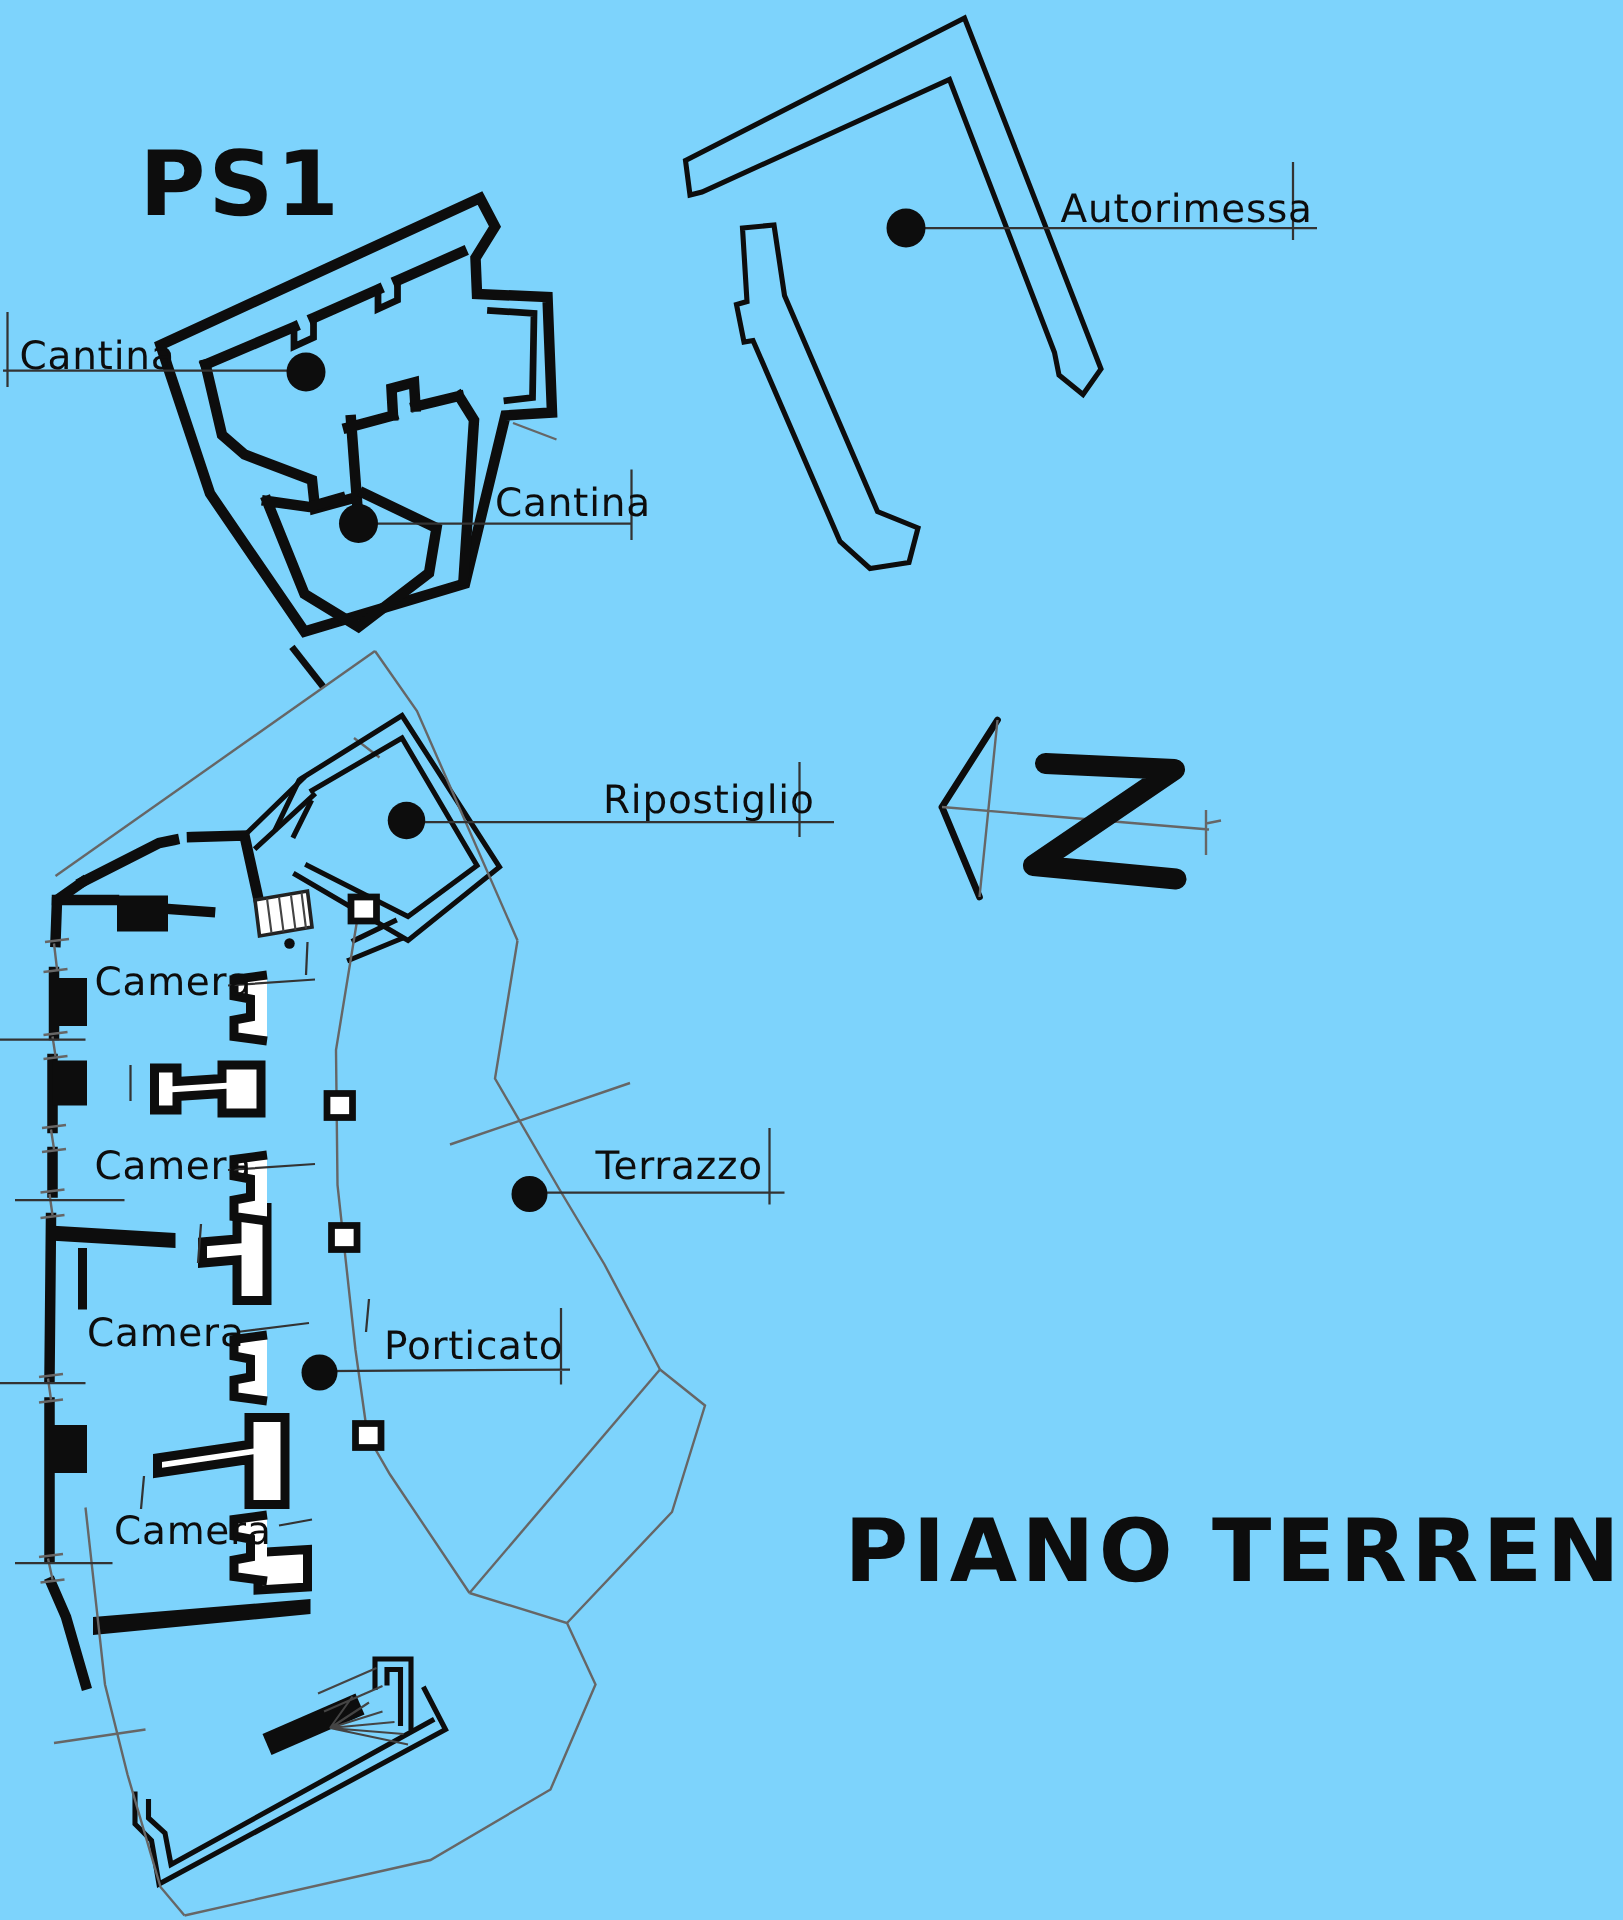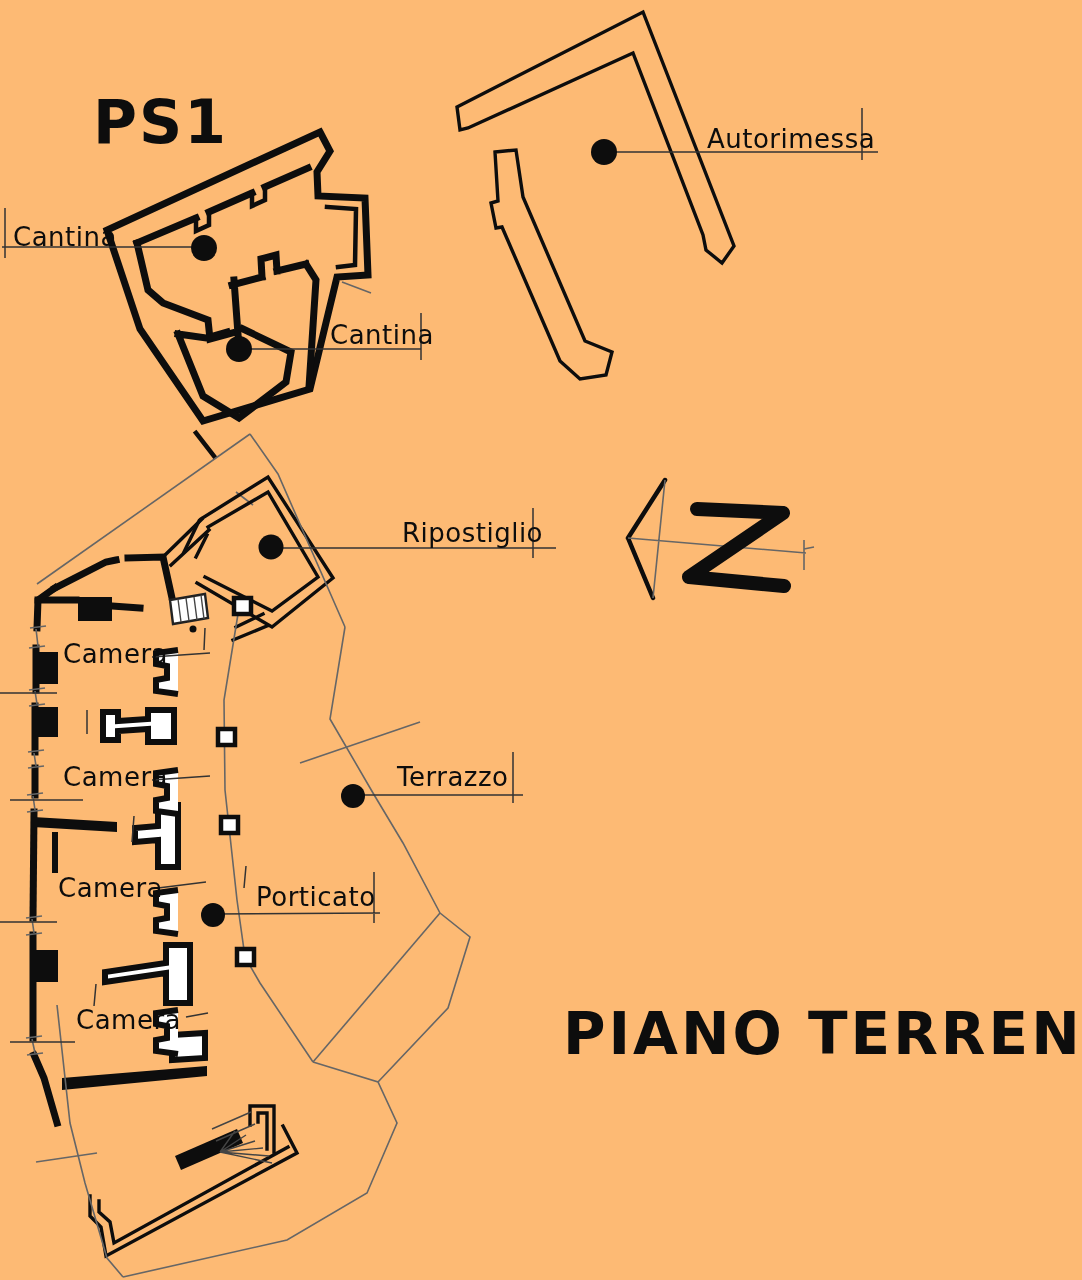--- a/index.html
+++ b/index.html
@@ -1,17 +1,17 @@
 <!DOCTYPE html>
 <html><head>
 <meta charset="utf-8">
 <style>
   html,body{margin:0;padding:0;background:#fff;}
   .canvas{
-    position:relative;width:1082px;height:1280px;background:#fdba74;
+    position:relative;width:1082px;height:1280px;background:#7dd3fc;
     overflow:hidden;font-family:"DejaVu Sans",sans-serif;
   }
   svg{position:absolute;left:0;top:0;}
   
   .w7{stroke:#0d0d0d;stroke-width:7;fill:none;stroke-linecap:square;stroke-linejoin:miter;}
   .w5{stroke:#0d0d0d;stroke-width:4.5;fill:none;stroke-linecap:square;}
   .w6f{stroke:#0d0d0d;stroke-width:6;fill:#ffffff;stroke-linejoin:miter;}
   .fill{fill:#0d0d0d;stroke:none;}
   .d3{stroke:#0d0d0d;stroke-width:3.4;fill:none;stroke-linecap:square;}
   .thin{stroke:#666666;stroke-width:1.6;fill:none;}

